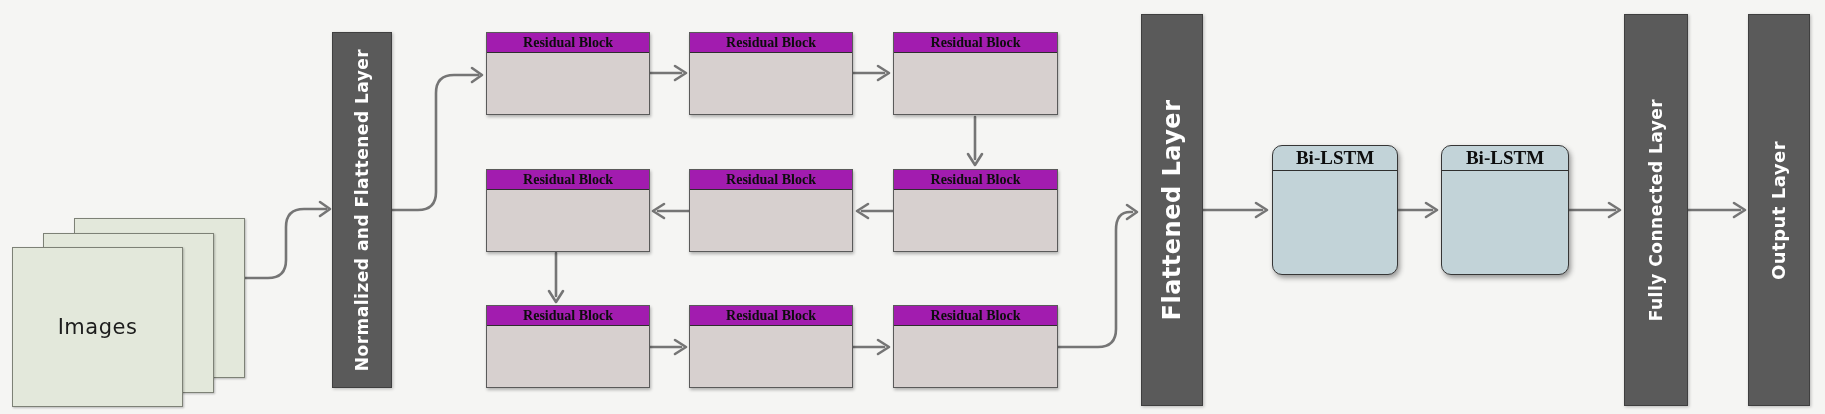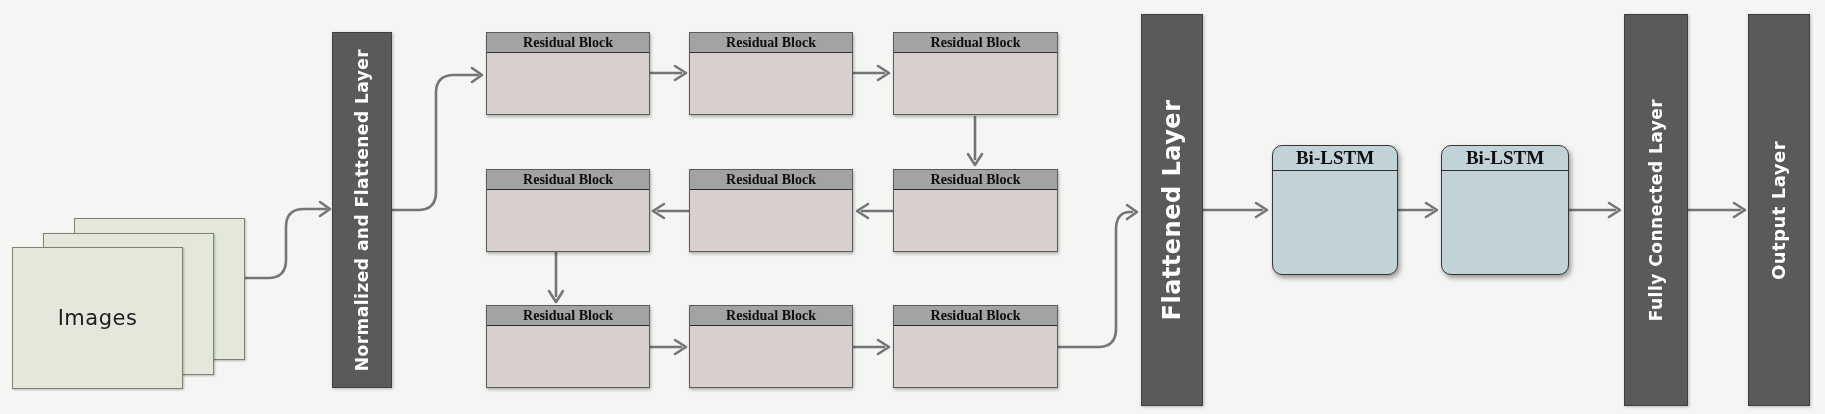--- a/index.html
+++ b/index.html
@@ -11,21 +11,21 @@
     overflow:hidden;
   }
   svg.arrows{position:absolute;left:0;top:0;width:1825px;height:414px;pointer-events:none;}
   svg.arrows path, svg.arrows polyline{
     stroke:#757575;stroke-width:2.6;fill:none;
     stroke-linecap:round;stroke-linejoin:round;
   }
 
   
   .imgbox{
-    position:absolute;width:171px;height:142px;
+    position:absolute;width:171px;height:160px;
     background:#e3e8db;border:1.5px solid #7d8176;
     box-shadow:1px 1px 2px rgba(0,0,0,.25);
     box-sizing:border-box;
   }
   .img-back{left:74px;top:218px;}
   .img-mid{left:43px;top:233px;}
   .img-front{left:12px;top:247px;display:flex;align-items:center;justify-content:center;}
   .imgtext{color:#1d1d1d;font-size:21px;text-align:center;line-height:33px;letter-spacing:.5px;}
 
   
@@ -48,21 +48,21 @@
   .bar-output span{font-size:18px;}
 
   
   .resblock{
     position:absolute;height:83px;background:#d7d0cf;
     border:1.5px solid #5a5a5a;box-sizing:border-box;
     box-shadow:1px 2px 3px rgba(0,0,0,.28);
   }
   .res-header{
     height:19px;line-height:19px;text-align:center;
-    background:#a3a3a3;border-bottom:1.5px solid #2e2e2e;
+    background:#a21caf;border-bottom:1.5px solid #2e2e2e;
     font-family:"Liberation Serif", serif;font-weight:bold;font-size:14px;color:#0d0d0d;
   }
   .c1{left:486px;width:164px;} .c2{left:689px;width:164px;} .c3{left:893px;width:165px;}
   .r1{top:32px;} .r2{top:169px;} .r3{top:305px;}
 
   
   .bilstm{
     position:absolute;top:145px;height:130px;background:#c2d3d8;
     border:1.5px solid #363636;border-radius:10px;box-sizing:border-box;
     box-shadow:2px 3px 5px rgba(40,40,40,.45);

